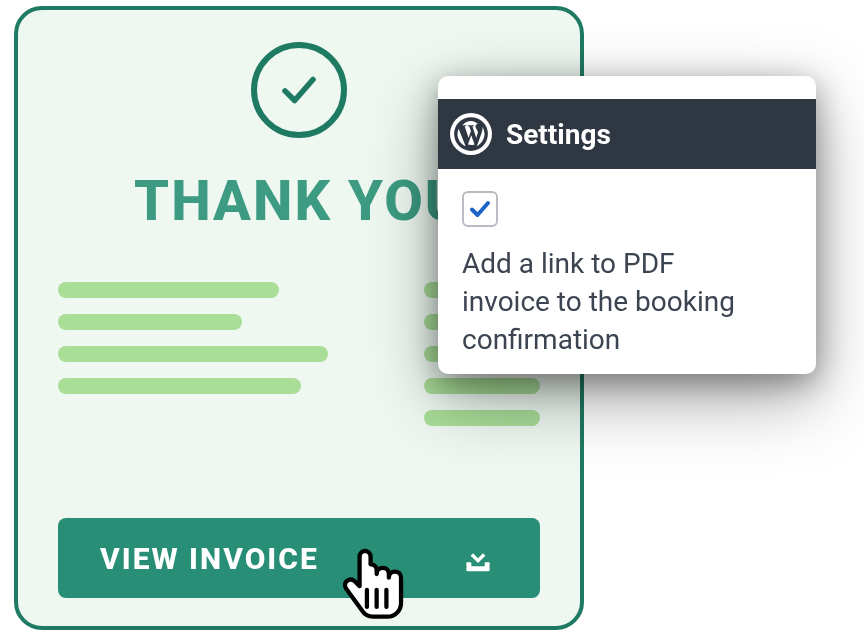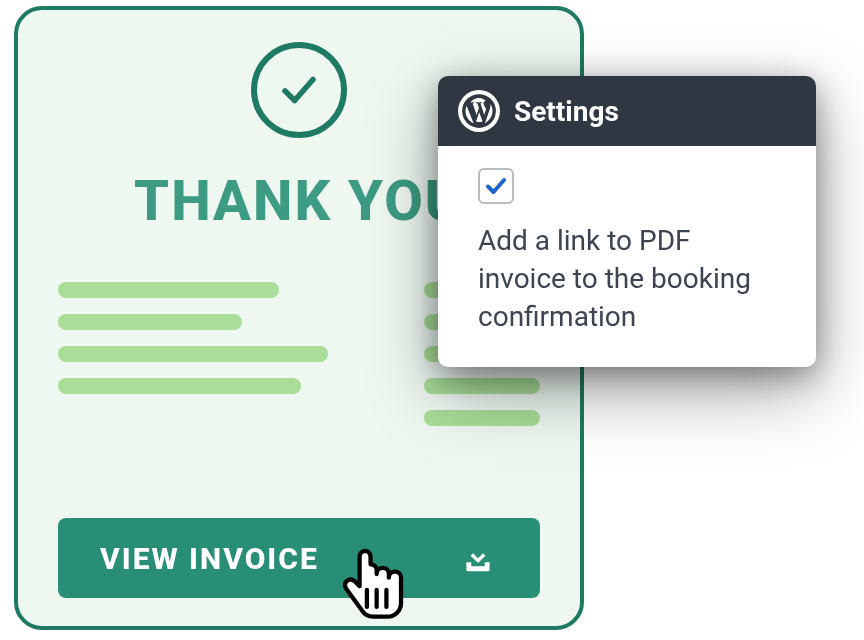--- a/index.html
+++ b/index.html
@@ -85,33 +85,34 @@
     border-radius: 10px;
     box-shadow: 0 8px 30px rgba(0,0,0,.35), 0 24px 70px rgba(0,0,0,.35);
     overflow: hidden;
     z-index: 5;
   }
   .settings-header {
     background: #2f3743;
     height: 70px;
     display: flex; align-items: center;
     gap: 14px;
-    padding: 0 20px;
+    padding: 0 12px;
     color: #fff;
+    margin-top: 23px;
   }
   .wp-badge {
     width: 42px; height: 42px;
     border-radius: 50%;
     background: #fff;
     display: flex; align-items: center; justify-content: center;
     flex: 0 0 auto;
   }
   .wp-badge svg { width: 36px; height: 36px; }
   .settings-title { font-size: 28px; font-weight: 700; }
-  .settings-body { padding: 22px 24px 32px 24px; margin-left: 16px; }
+  .settings-body { padding: 22px 24px 16px 24px; }
   .checkbox-row { display: flex; align-items: center; gap: 12px; }
   .checkbox {
     width: 36px; height: 36px;
     border: 2px solid #b7bcc3;
     border-radius: 6px;
     display: flex; align-items: center; justify-content: center;
     background: #fff;
     cursor: pointer;
   }
   .checkbox svg { width: 24px; height: 24px; }

